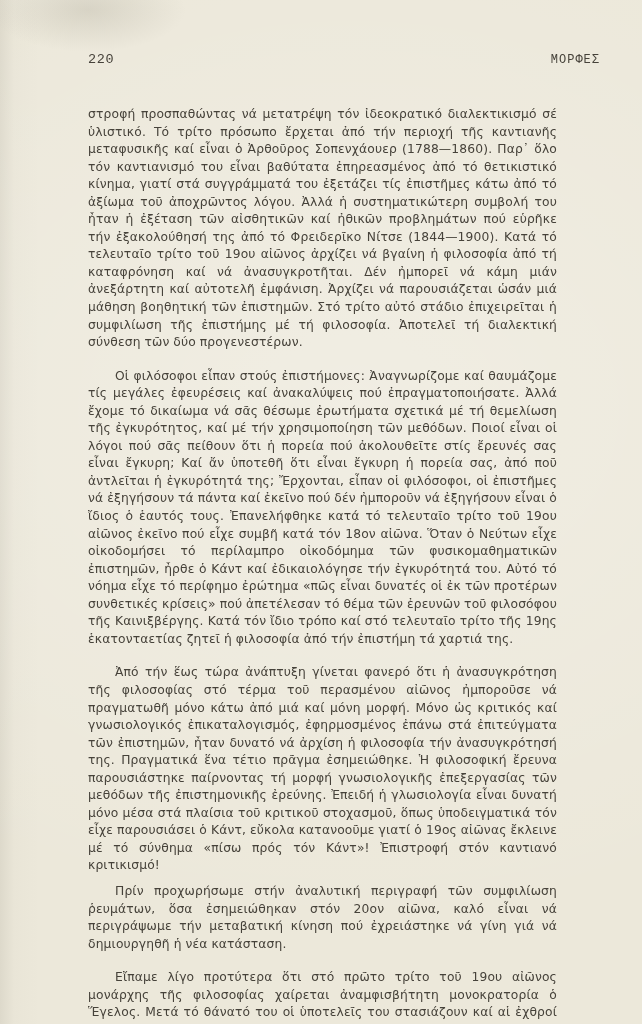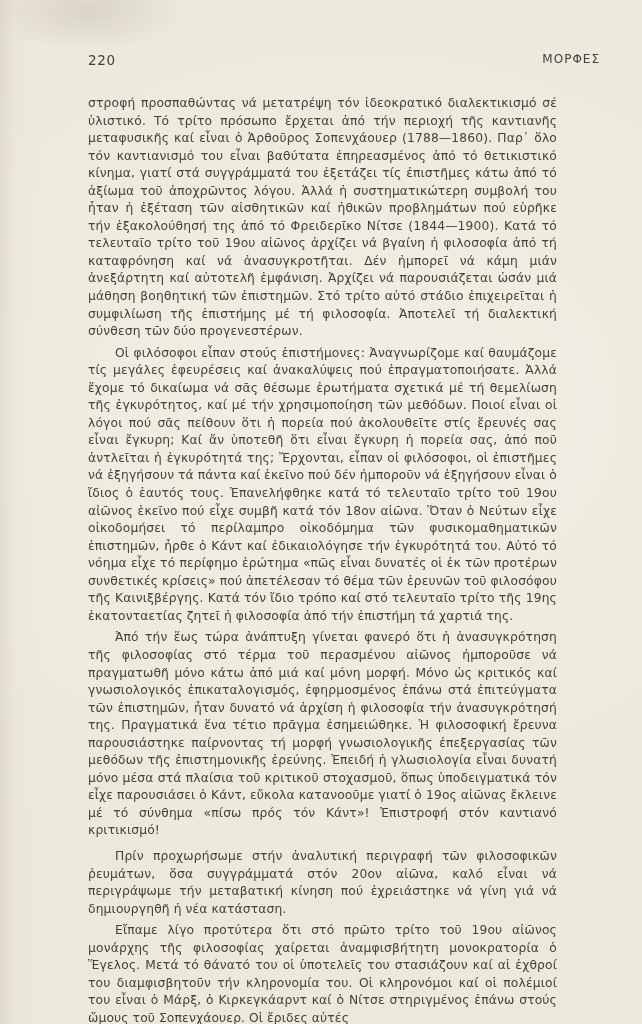--- a/index.html
+++ b/index.html
@@ -22,50 +22,51 @@
     color: var(--ink);
     background:
       radial-gradient(140px 60px at 88px 10px, rgba(120,115,100,0.18), rgba(120,115,100,0) 70%),
       radial-gradient(900px 700px at 55% 40%, rgba(255,255,255,0.25), rgba(0,0,0,0) 75%),
       linear-gradient(to right, rgba(90,85,70,0.10) 0px, rgba(90,85,70,0.02) 14px, rgba(0,0,0,0) 40px),
       var(--paper);
   }
   .header {
     display: flex;
     justify-content: space-between;
-    align-items: flex-start;
+    align-items: center;
     padding: 52px 42px 0 88px;
     font-size: 13.5px;
     letter-spacing: 0.6px;
+    font-family: Liberation Mono, monospace;
   }
   .page-num { font-size: 13.5px; }
   .running-title { font-size: 12px; letter-spacing: 1px; }
   .body-text {
     padding: 23px 85px 0 88px;
     text-align: justify;
     font-size: 12.3px;
     line-height: 17.55px;
     letter-spacing: 0.15px;
     word-spacing: -0.2px;
   }
   .para {
-    margin: 4px 0 2px 0;
+    margin: 16px 0 2px 0;
     text-indent: 27px;
   }
   .para.first { text-indent: 0; }
   .para.gap-before { margin-top: 8px; }
 </style>
 </head>
 <body>
 
 <div class="page">
   <div class="header">
     <span class="page-num">220</span>
     <span class="running-title">ΜΟΡΦΕΣ</span>
   </div>
   <div class="body-text">
     <p class="para first">στροφή προσπαθώντας νά μετατρέψη τόν ἰδεοκρατικό διαλεκτικισμό σέ ὑλιστικό. Τό τρίτο πρόσωπο ἔρχεται ἀπό τήν περιοχή τῆς καντιανῆς μεταφυσικῆς καί εἶναι ὁ Ἀρθοῦρος Σοπενχάουερ (1788—1860). Παρ᾽ ὅλο τόν καντιανισμό του εἶναι βαθύτατα ἐπηρεασμένος ἀπό τό θετικιστικό κίνημα, γιατί στά συγγράμματά του ἐξετάζει τίς ἐπιστῆμες κάτω ἀπό τό ἀξίωμα τοῦ ἀποχρῶντος λόγου. Ἀλλά ἡ συστηματικώτερη συμβολή του ἦταν ἡ ἐξέταση τῶν αἰσθητικῶν καί ἠθικῶν προβλημάτων πού εὑρῆκε τήν ἐξακολούθησή της ἀπό τό Φρειδερῖκο Νίτσε (1844—1900). Κατά τό τελευταῖο τρίτο τοῦ 19ου αἰῶνος ἀρχίζει νά βγαίνη ἡ φιλοσοφία ἀπό τή καταφρόνηση καί νά ἀνασυγκροτῆται. Δέν ἠμπορεῖ νά κάμη μιάν ἀνεξάρτητη καί αὐτοτελῆ ἐμφάνιση. Ἀρχίζει νά παρουσιάζεται ὡσάν μιά μάθηση βοηθητική τῶν ἐπιστημῶν. Στό τρίτο αὐτό στάδιο ἐπιχειρεῖται ἡ συμφιλίωση τῆς ἐπιστήμης μέ τή φιλοσοφία. Ἀποτελεῖ τή διαλεκτική σύνθεση τῶν δύο προγενεστέρων.</p>
     <p class="para">Οἱ φιλόσοφοι εἶπαν στούς ἐπιστήμονες: Ἀναγνωρίζομε καί θαυμάζομε τίς μεγάλες ἐφευρέσεις καί ἀνακαλύψεις πού ἐπραγματοποιήσατε. Ἀλλά ἔχομε τό δικαίωμα νά σᾶς θέσωμε ἐρωτήματα σχετικά μέ τή θεμελίωση τῆς ἐγκυρότητος, καί μέ τήν χρησιμοποίηση τῶν μεθόδων. Ποιοί εἶναι οἱ λόγοι πού σᾶς πείθουν ὅτι ἡ πορεία πού ἀκολουθεῖτε στίς ἔρευνές σας εἶναι ἔγκυρη; Καί ἄν ὑποτεθῆ ὅτι εἶναι ἔγκυρη ἡ πορεία σας, ἀπό ποῦ ἀντλεῖται ἡ ἐγκυρότητά της; Ἔρχονται, εἶπαν οἱ φιλόσοφοι, οἱ ἐπιστῆμες νά ἐξηγήσουν τά πάντα καί ἐκεῖνο πού δέν ἠμποροῦν νά ἐξηγήσουν εἶναι ὁ ἴδιος ὁ ἑαυτός τους. Ἐπανελήφθηκε κατά τό τελευταῖο τρίτο τοῦ 19ου αἰῶνος ἐκεῖνο πού εἶχε συμβῆ κατά τόν 18ον αἰῶνα. Ὅταν ὁ Νεύτων εἶχε οἰκοδομήσει τό περίλαμπρο οἰκοδόμημα τῶν φυσικομαθηματικῶν ἐπιστημῶν, ἦρθε ὁ Κάντ καί ἐδικαιολόγησε τήν ἐγκυρότητά του. Αὐτό τό νόημα εἶχε τό περίφημο ἐρώτημα «πῶς εἶναι δυνατές οἱ ἐκ τῶν προτέρων συνθετικές κρίσεις» πού ἀπετέλεσαν τό θέμα τῶν ἐρευνῶν τοῦ φιλοσόφου τῆς Καινιξβέργης. Κατά τόν ἴδιο τρόπο καί στό τελευταῖο τρίτο τῆς 19ης ἑκατονταετίας ζητεῖ ἡ φιλοσοφία ἀπό τήν ἐπιστήμη τά χαρτιά της.</p>
     <p class="para">Ἀπό τήν ἕως τώρα ἀνάπτυξη γίνεται φανερό ὅτι ἡ ἀνασυγκρότηση τῆς φιλοσοφίας στό τέρμα τοῦ περασμένου αἰῶνος ἠμποροῦσε νά πραγματωθῆ μόνο κάτω ἀπό μιά καί μόνη μορφή. Μόνο ὡς κριτικός καί γνωσιολογικός ἐπικαταλογισμός, ἐφηρμοσμένος ἐπάνω στά ἐπιτεύγματα τῶν ἐπιστημῶν, ἦταν δυνατό νά ἀρχίση ἡ φιλοσοφία τήν ἀνασυγκρότησή της. Πραγματικά ἕνα τέτιο πρᾶγμα ἐσημειώθηκε. Ἡ φιλοσοφική ἔρευνα παρουσιάστηκε παίρνοντας τή μορφή γνωσιολογικῆς ἐπεξεργασίας τῶν μεθόδων τῆς ἐπιστημονικῆς ἐρεύνης. Ἐπειδή ἡ γλωσιολογία εἶναι δυνατή μόνο μέσα στά πλαίσια τοῦ κριτικοῦ στοχασμοῦ, ὅπως ὑποδειγματικά τόν εἶχε παρουσιάσει ὁ Κάντ, εὔκολα κατανοοῦμε γιατί ὁ 19ος αἰῶνας ἔκλεινε μέ τό σύνθημα «πίσω πρός τόν Κάντ»! Ἐπιστροφή στόν καντιανό κριτικισμό!</p>
-    <p class="para gap-before">Πρίν προχωρήσωμε στήν ἀναλυτική περιγραφή τῶν φιλοσοφικῶν ῥευμάτων, ὅσα συγγράμματά στόν 20ον αἰῶνα, καλό εἶναι νά περιγράψωμε τήν μεταβατική κίνηση πού ἐχρειάστηκε νά γίνη γιά νά δημιουργηθῆ ἡ νέα κατάσταση.</p>
+    <p class="para gap-before">Πρίν προχωρήσωμε στήν ἀναλυτική περιγραφή τῶν συμφιλίωση ῥευμάτων, ὅσα ἐσημειώθηκαν στόν 20ον αἰῶνα, καλό εἶναι νά περιγράψωμε τήν μεταβατική κίνηση πού ἐχρειάστηκε νά γίνη γιά νά δημιουργηθῆ ἡ νέα κατάσταση.</p>
     <p class="para">Εἴπαμε λίγο προτύτερα ὅτι στό πρῶτο τρίτο τοῦ 19ου αἰῶνος μονάρχης τῆς φιλοσοφίας χαίρεται ἀναμφισβήτητη μονοκρατορία ὁ Ἕγελος. Μετά τό θάνατό του οἱ ὑποτελεῖς του στασιάζουν καί αἱ ἐχθροί του διαμφισβητοῦν τήν κληρονομία του. Οἱ κληρονόμοι καί οἱ πολέμιοί του εἶναι ὁ Μάρξ, ὁ Κιρκεγκάαρντ καί ὁ Νίτσε στηριγμένος ἐπάνω στούς ὤμους τοῦ Σοπενχάουερ. Οἱ ἔριδες αὐτές</p>
   </div>
 </div>
 
 </body></html>

